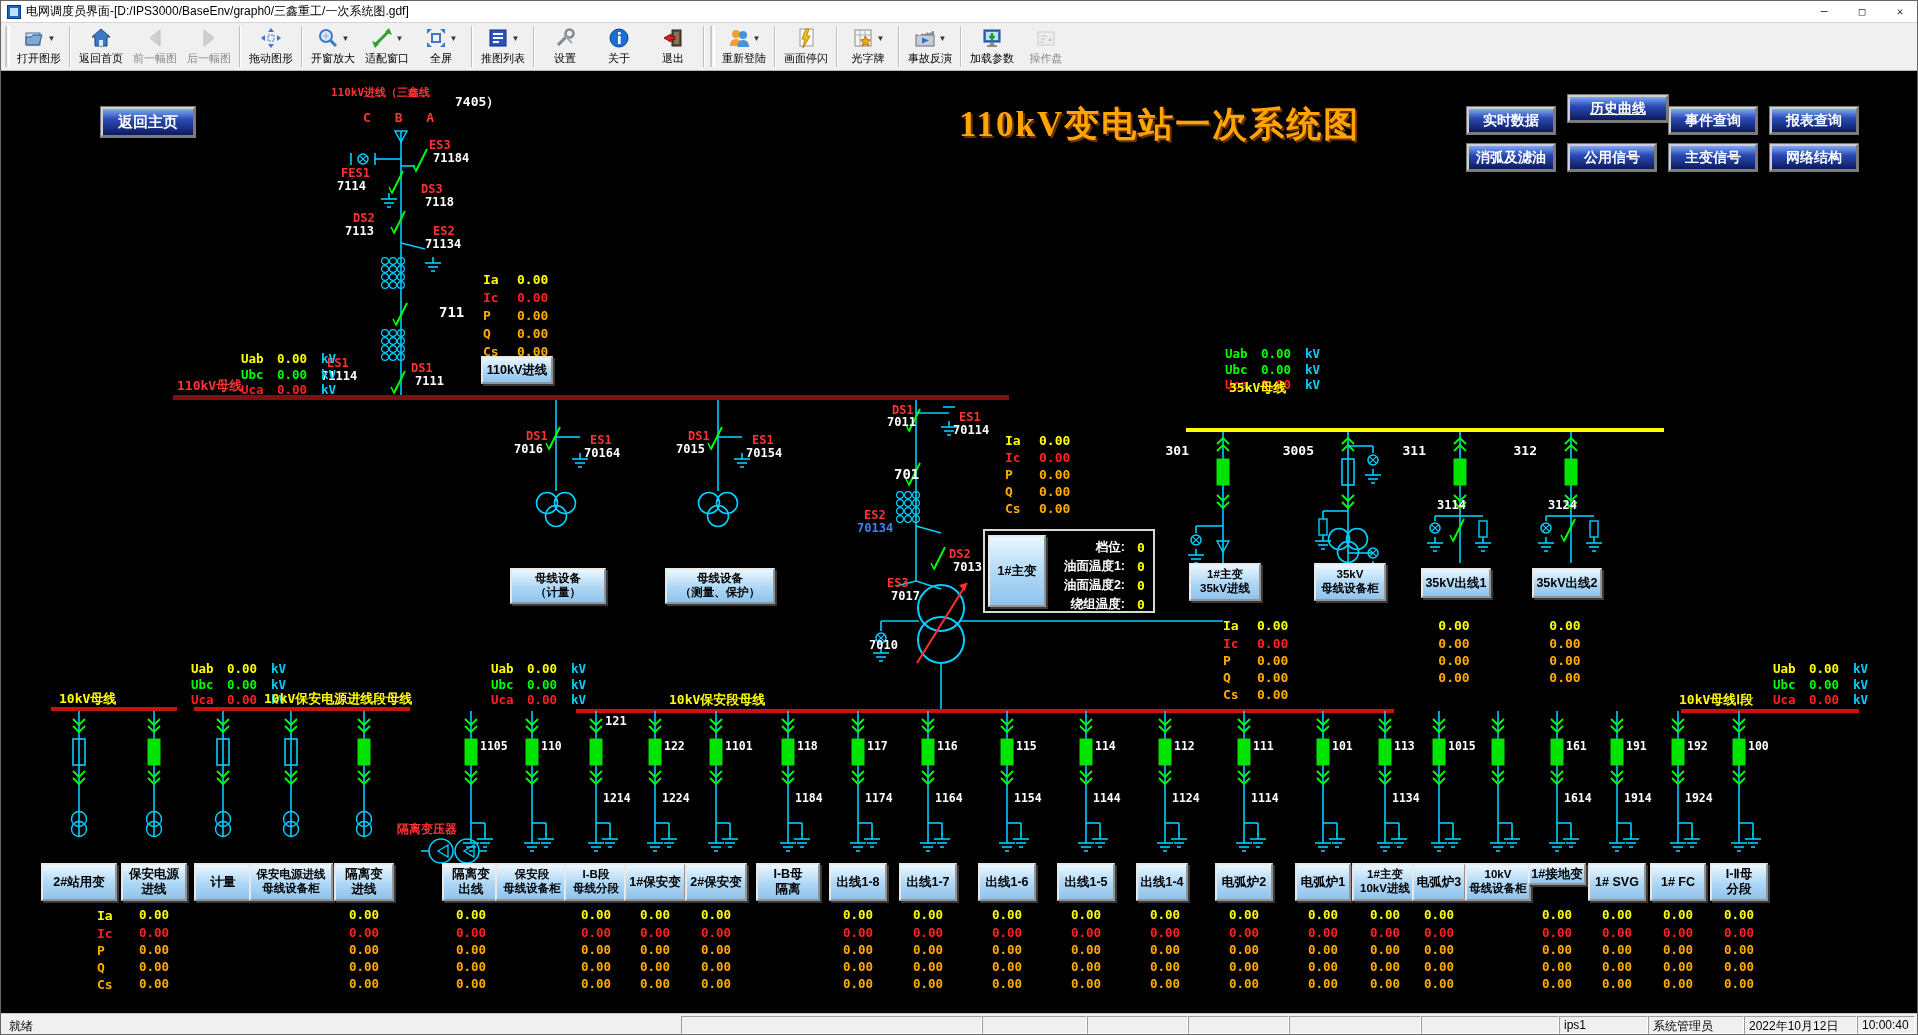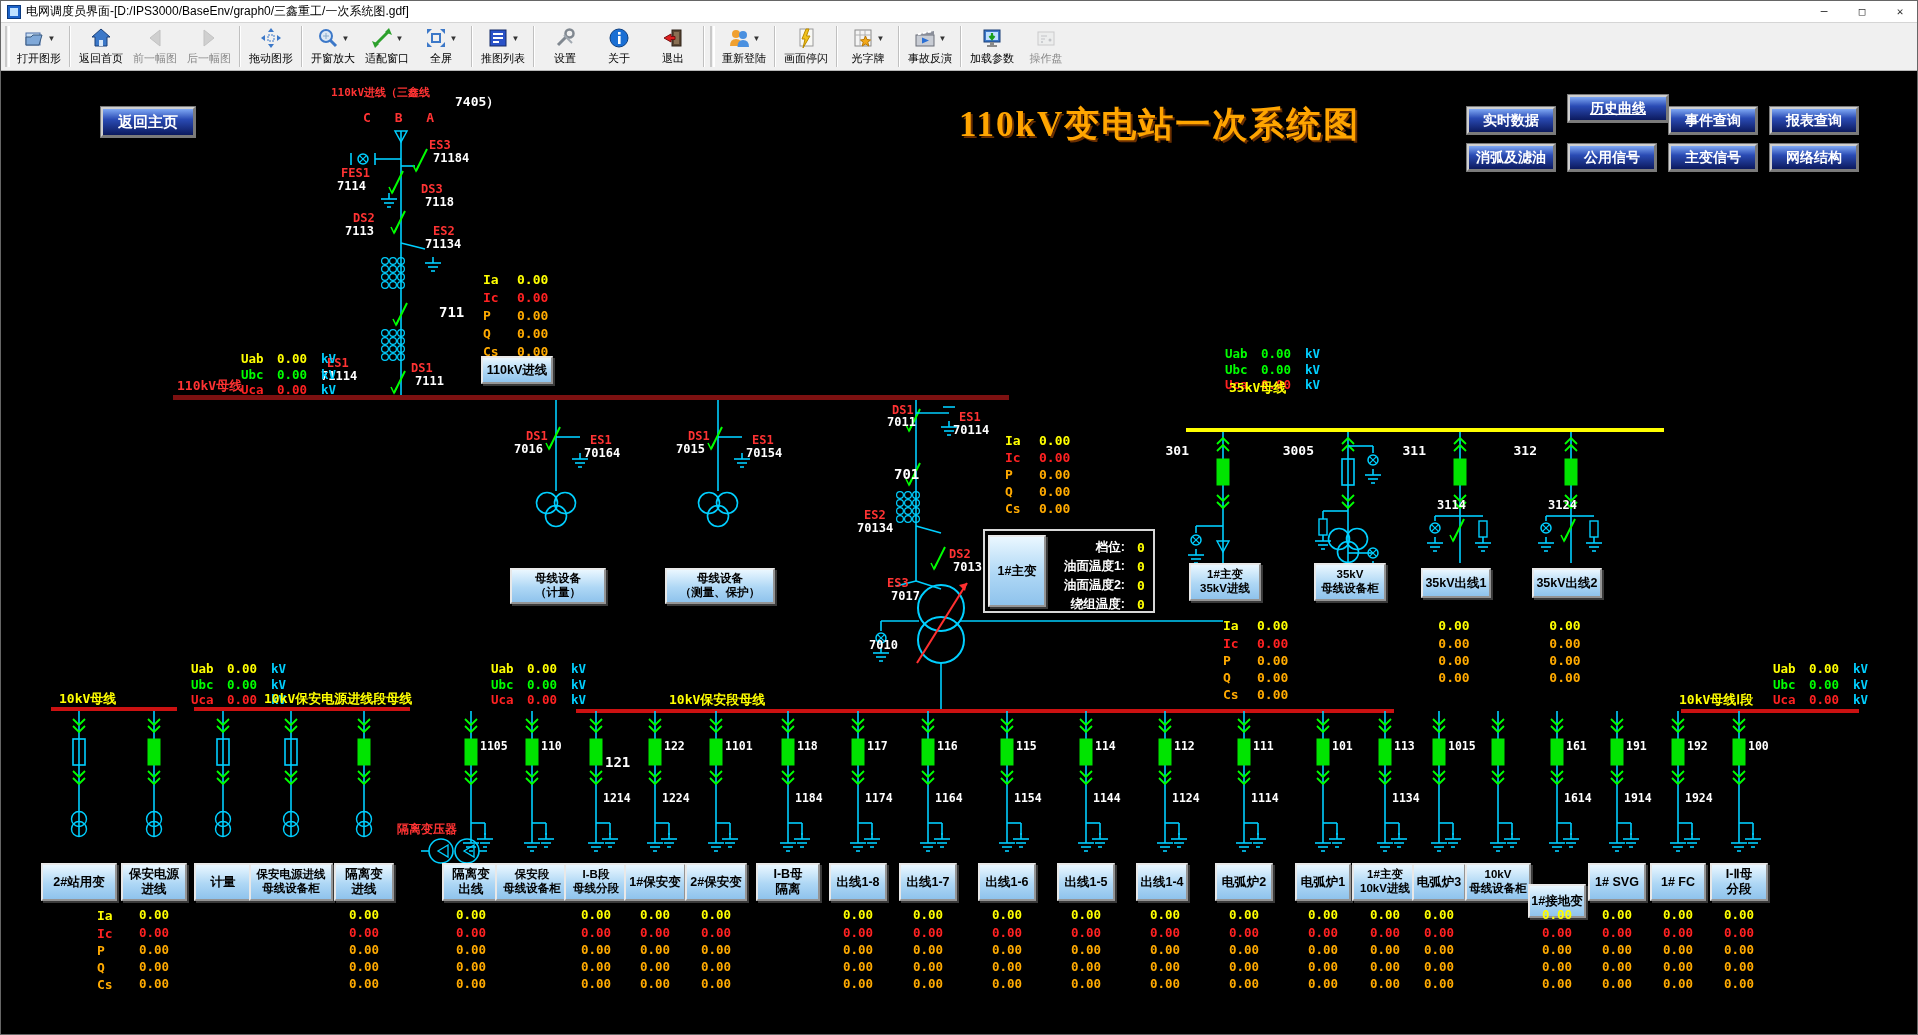--- a/index.html
+++ b/index.html
@@ -902,21 +902,21 @@
         <div class="btn-blue" style="left: 664px; top: 497px; width: 110px; height: 36px; font-size: 11.5px;">
           <div>母线设备</div>
           <div>（测量、保护）</div>
         </div>
         <div class="lbl" style="top: 333px; font-size: 12px; color: rgb(255, 51, 51); left: 891px;">DS1</div>
         <div class="lbl" style="top: 345px; font-size: 12px; color: rgb(255, 255, 255); left: 886px;">7011</div>
         <div class="lbl" style="top: 340px; font-size: 12px; color: rgb(255, 51, 51); left: 958px;">ES1</div>
         <div class="lbl" style="top: 353px; font-size: 12px; color: rgb(255, 255, 255); left: 952px;">70114</div>
         <div class="lbl" style="top: 396px; font-size: 14px; color: rgb(255, 255, 255); left: 893px;">701</div>
         <div class="lbl" style="top: 438px; font-size: 12px; color: rgb(255, 51, 51); left: 863px;">ES2</div>
-        <div class="lbl" style="top: 451px; font-size: 12px; color: #ffffff; left: 856px;">70134</div>
+        <div class="lbl" style="top: 451px; font-size: 12px; color: #3b82f6; left: 856px;">70134</div>
         <div class="lbl" style="top: 477px; font-size: 12px; color: rgb(255, 51, 51); left: 948px;">DS2</div>
         <div class="lbl" style="top: 490px; font-size: 12px; color: rgb(255, 255, 255); left: 952px;">7013</div>
         <div class="lbl" style="top: 506px; font-size: 12px; color: rgb(255, 51, 51); left: 886px;">ES3</div>
         <div class="lbl" style="top: 519px; font-size: 12px; color: rgb(255, 255, 255); left: 890px;">7017</div>
         <div class="lbl" style="top: 568px; font-size: 12px; color: rgb(255, 255, 255); left: 868px;">7010</div>
         <div class="lbl" style="top: 363px; font-size: 13px; color: rgb(255, 255, 0); left: 1004px;">Ia</div>
         <div class="lbl" style="top: 363px; font-size: 13px; color: rgb(255, 255, 0); left: 1038px;">0.00</div>
         <div class="lbl" style="top: 380px; font-size: 13px; color: rgb(255, 34, 34); left: 1004px;">Ic</div>
         <div class="lbl" style="top: 380px; font-size: 13px; color: rgb(255, 34, 34); left: 1038px;">0.00</div>
         <div class="lbl" style="top: 397px; font-size: 13px; color: rgb(255, 170, 0); left: 1004px;">P</div>
@@ -1053,21 +1053,21 @@
         <div class="lbl" style="top: 838px; font-size: 12.5px; color: rgb(255, 255, 0); left: 470px; transform: translateX(-50%);">0.00</div>
         <div class="lbl" style="top: 856px; font-size: 12.5px; color: rgb(255, 34, 34); left: 470px; transform: translateX(-50%);">0.00</div>
         <div class="lbl" style="top: 873px; font-size: 12.5px; color: rgb(255, 170, 0); left: 470px; transform: translateX(-50%);">0.00</div>
         <div class="lbl" style="top: 890px; font-size: 12.5px; color: rgb(255, 170, 0); left: 470px; transform: translateX(-50%);">0.00</div>
         <div class="lbl" style="top: 907px; font-size: 12.5px; color: rgb(255, 170, 0); left: 470px; transform: translateX(-50%);">0.00</div>
         <div class="lbl" style="top: 670px; font-size: 11.5px; color: rgb(255, 255, 255); left: 540px;">110</div>
         <div class="btn-blue" style="left: 494px; top: 792px; width: 74px; height: 38px; font-size: 11.5px;">
           <div>保安段</div>
           <div>母线设备柜</div>
         </div>
-        <div class="lbl" style="top: 684px; font-size: 14px; color: rgb(255, 255, 255); left: 604px;">121</div>
+        <div class="lbl" style="top: 644px; font-size: 12px; color: rgb(255, 255, 255); left: 604px;">121</div>
         <div class="lbl" style="top: 722px; font-size: 11.5px; color: rgb(255, 255, 255); left: 602px;">1214</div>
         <div class="btn-blue" style="left: 563px; top: 792px; width: 64px; height: 38px; font-size: 11.5px;">
           <div>I-B段</div>
           <div>母线分段</div>
         </div>
         <div class="lbl" style="top: 838px; font-size: 12.5px; color: rgb(255, 255, 0); left: 595px; transform: translateX(-50%);">0.00</div>
         <div class="lbl" style="top: 856px; font-size: 12.5px; color: rgb(255, 34, 34); left: 595px; transform: translateX(-50%);">0.00</div>
         <div class="lbl" style="top: 873px; font-size: 12.5px; color: rgb(255, 170, 0); left: 595px; transform: translateX(-50%);">0.00</div>
         <div class="lbl" style="top: 890px; font-size: 12.5px; color: rgb(255, 170, 0); left: 595px; transform: translateX(-50%);">0.00</div>
         <div class="lbl" style="top: 907px; font-size: 12.5px; color: rgb(255, 170, 0); left: 595px; transform: translateX(-50%);">0.00</div>
@@ -1184,21 +1184,21 @@
         <div class="lbl" style="top: 856px; font-size: 12.5px; color: rgb(255, 34, 34); left: 1438px; transform: translateX(-50%);">0.00</div>
         <div class="lbl" style="top: 873px; font-size: 12.5px; color: rgb(255, 170, 0); left: 1438px; transform: translateX(-50%);">0.00</div>
         <div class="lbl" style="top: 890px; font-size: 12.5px; color: rgb(255, 170, 0); left: 1438px; transform: translateX(-50%);">0.00</div>
         <div class="lbl" style="top: 907px; font-size: 12.5px; color: rgb(255, 170, 0); left: 1438px; transform: translateX(-50%);">0.00</div>
         <div class="btn-blue" style="left: 1464px; top: 792px; width: 66px; height: 38px; font-size: 11.5px;">
           <div>10kV</div>
           <div>母线设备柜</div>
         </div>
         <div class="lbl" style="top: 670px; font-size: 11.5px; color: rgb(255, 255, 255); left: 1565px;">161</div>
         <div class="lbl" style="top: 722px; font-size: 11.5px; color: rgb(255, 255, 255); left: 1563px;">1614</div>
-        <div class="btn-blue" style="left: 1527px; top: 792px; width: 58px; height: 34px; margin-top: 21px;">
+        <div class="btn-blue" style="left: 1527px; top: 792px; width: 58px; height: 22px;">
           <div>1#接地变</div>
         </div>
         <div class="lbl" style="top: 838px; font-size: 12.5px; color: rgb(255, 255, 0); left: 1556px; transform: translateX(-50%);">0.00</div>
         <div class="lbl" style="top: 856px; font-size: 12.5px; color: rgb(255, 34, 34); left: 1556px; transform: translateX(-50%);">0.00</div>
         <div class="lbl" style="top: 873px; font-size: 12.5px; color: rgb(255, 170, 0); left: 1556px; transform: translateX(-50%);">0.00</div>
         <div class="lbl" style="top: 890px; font-size: 12.5px; color: rgb(255, 170, 0); left: 1556px; transform: translateX(-50%);">0.00</div>
         <div class="lbl" style="top: 907px; font-size: 12.5px; color: rgb(255, 170, 0); left: 1556px; transform: translateX(-50%);">0.00</div>
         <div class="lbl" style="top: 670px; font-size: 11.5px; color: rgb(255, 255, 255); left: 1625px;">191</div>
         <div class="lbl" style="top: 722px; font-size: 11.5px; color: rgb(255, 255, 255); left: 1623px;">1914</div>
         <div class="btn-blue" style="left: 1587px; top: 792px; width: 58px; height: 38px;">
@@ -1238,13 +1238,26 @@
         <div class="btn-nav" style="left: 1567px; top: 24px; width: 100px; height: 27px; text-decoration: underline;">历史曲线</div>
         <div class="btn-nav" style="left: 1668px; top: 36px; width: 88px; height: 27px;">事件查询</div>
         <div class="btn-nav" style="left: 1769px; top: 36px; width: 88px; height: 27px;">报表查询</div>
         <div class="btn-nav" style="left: 1466px; top: 73px; width: 88px; height: 27px;">消弧及滤油</div>
         <div class="btn-nav" style="left: 1567px; top: 73px; width: 88px; height: 27px;">公用信号</div>
         <div class="btn-nav" style="left: 1668px; top: 73px; width: 88px; height: 27px;">主变信号</div>
         <div class="btn-nav" style="left: 1769px; top: 73px; width: 88px; height: 27px;">网络结构</div>
       </div>
   </div>
 
+  <div class="statusbar" id="statusbar">
+    <div class="status-ready">就绪</div>
+  <div class="status-cell" style="left: 680px; width: 301px;"></div>
+      <div class="status-cell" style="left: 981px; width: 105px;"></div>
+      <div class="status-cell" style="left: 1086px; width: 101px;"></div>
+      <div class="status-cell" style="left: 1187px; width: 101px;"></div>
+      <div class="status-cell" style="left: 1288px; width: 132px;"></div>
+      <div class="status-cell" style="left: 1420px; width: 138px;"></div>
+      <div class="status-cell" style="left: 1558px; width: 89px;">ips1</div>
+      <div class="status-cell" style="left: 1647px; width: 96px;">系统管理员</div>
+      <div class="status-cell" style="left: 1743px; width: 113px;">2022年10月12日</div>
+      <div class="status-cell" style="left: 1856px; width: 58px;">10:00:40</div>
+    </div>
 </div>
 
 </body></html>

